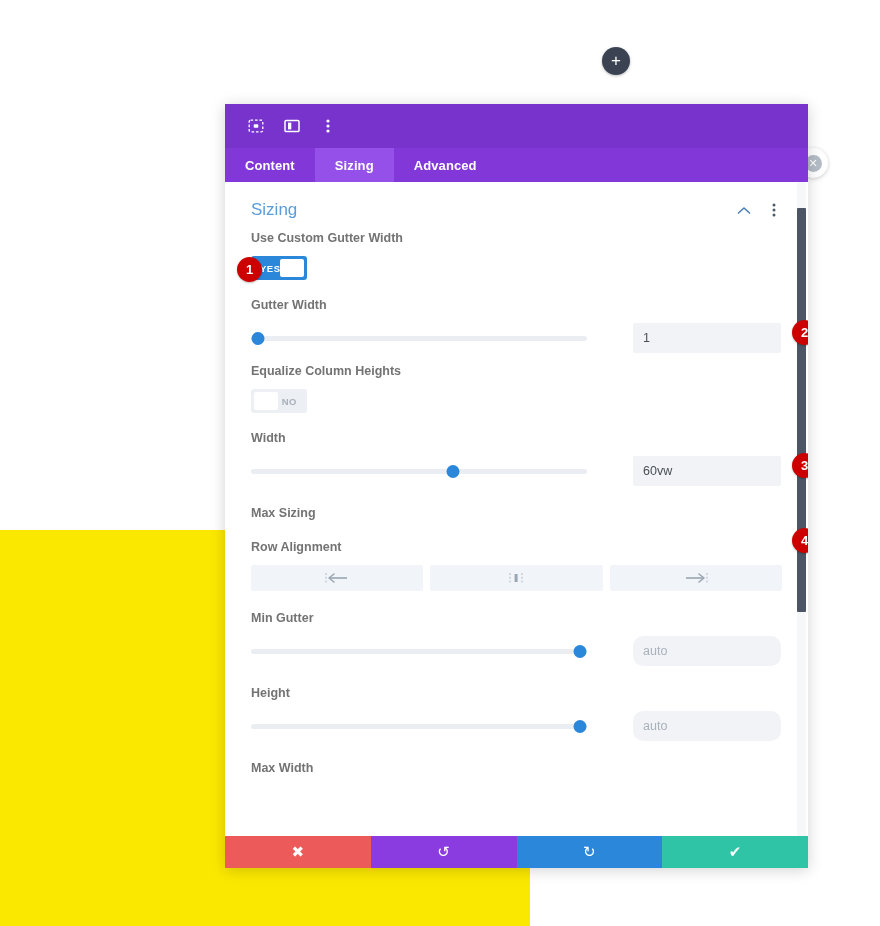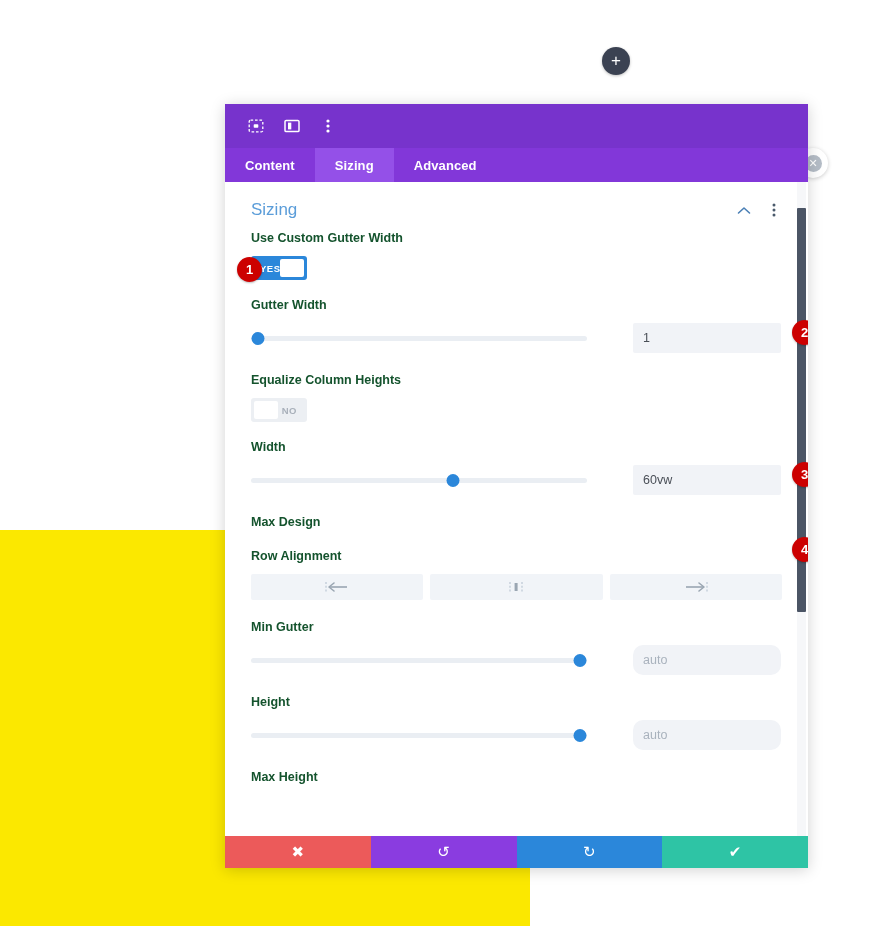--- a/index.html
+++ b/index.html
@@ -148,21 +148,21 @@
     flex: 1;
     font-weight: normal;
   }
   .section-tools { display: flex; align-items: center; gap: 14px; }
   .section-tool { cursor: pointer; display:flex; align-items:center; justify-content:center; width:16px; height:16px; }
 
   
   .field { margin-bottom: 18px; position: relative; }
   .field-label {
     font-size: 12.5px;
-    color: #14532d;
+    color: #737373;
     font-weight: bold;
     margin-bottom: 11px;
     display: block;
   }
 
   
   .toggle {
     width: 56px;
     height: 24px;
     border-radius: 3px;
@@ -371,21 +371,21 @@
 
       <div class="field">
         <span class="field-label">Use Custom Gutter Width</span>
         <div class="toggle on">
           <span class="state">YES</span>
           <span class="knob"></span>
         </div>
         <div class="badge" style="left:-14px; top:26px;">1</div>
       </div>
 
-      <div class="field" style="margin-bottom:20px;">
+      <div class="field" style="margin-bottom:11px;">
         <span class="field-label">Gutter Width</span>
         <div class="slider-row">
           <div class="slider-wrap">
             <div class="slider-track"></div>
             <div class="slider-thumb" style="left:2%;"></div>
           </div>
           <div class="value-box">1</div>
         </div>
         <div class="badge" style="left:541px; top:22px;">2</div>
       </div>
@@ -404,21 +404,21 @@
           <div class="slider-wrap">
             <div class="slider-track"></div>
             <div class="slider-thumb" style="left:60%;"></div>
           </div>
           <div class="value-box">60vw</div>
         </div>
         <div class="badge" style="left:541px; top:22px;">3</div>
       </div>
 
       <div class="field" style="margin-bottom:20px;">
-        <span class="field-label">Max Design</span>
+        <span class="field-label">Max Sizing</span>
         <div class="badge" style="left:541px; top:22px;">4</div>
       </div>
 
       <div class="field" style="margin-bottom:20px;">
         <span class="field-label">Row Alignment</span>
         <div class="align-row">
           <div class="align-btn">
             <span>
               <svg width="26" height="12" viewBox="0 0 26 12">
                 <line x1="2" y1="1" x2="2" y2="11" stroke="#c9d2dc" stroke-width="1.6" stroke-dasharray="2 1.8"></line>
@@ -464,21 +464,21 @@
         <div class="slider-row">
           <div class="slider-wrap">
             <div class="slider-track"></div>
             <div class="slider-thumb" style="left:98%;"></div>
           </div>
           <div class="value-box placeholder">auto</div>
         </div>
       </div>
 
       <div class="field" style="margin-bottom:20px;">
-        <span class="field-label">Max Height</span>
+        <span class="field-label">Max Width</span>
 
       </div>
 
     </div>
 
     <div class="scroll-track"></div>
     <div class="scroll-thumb"></div>
   </div>
 
   <div class="modal-footer">

